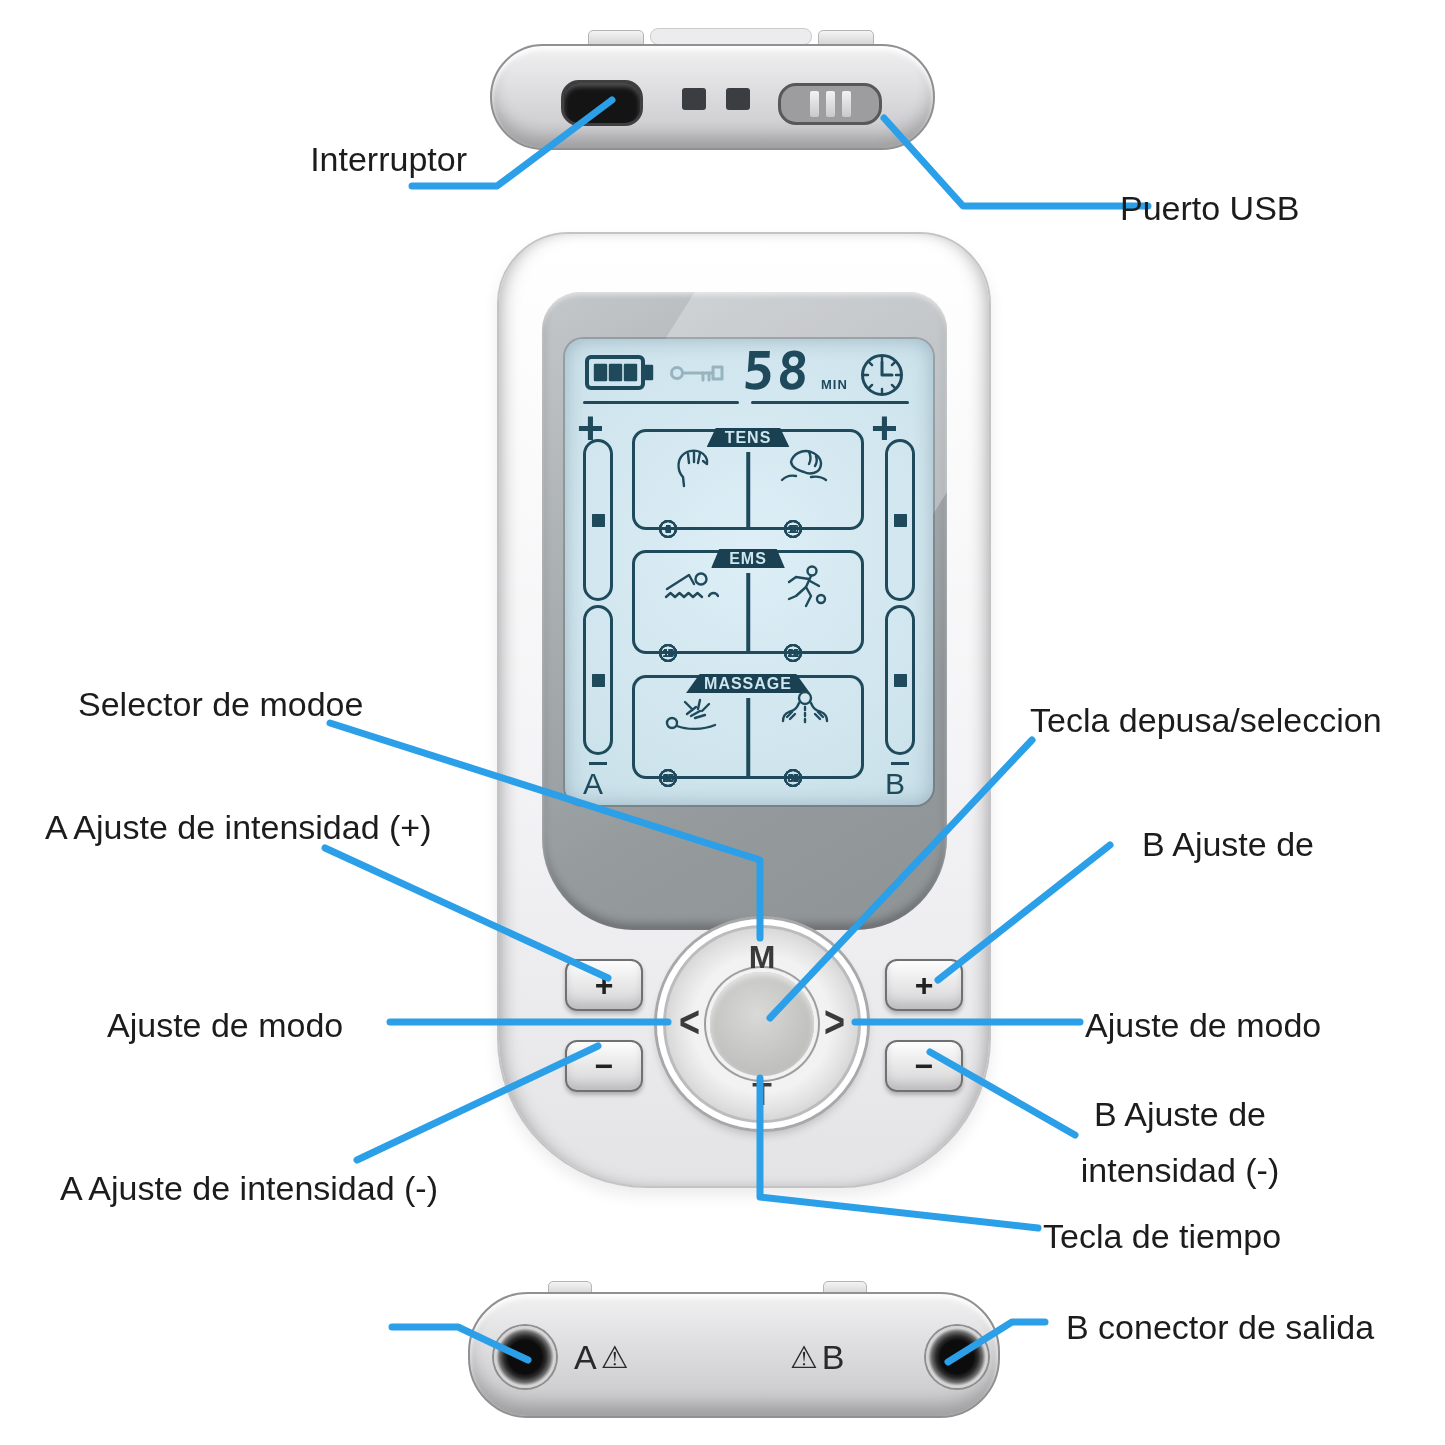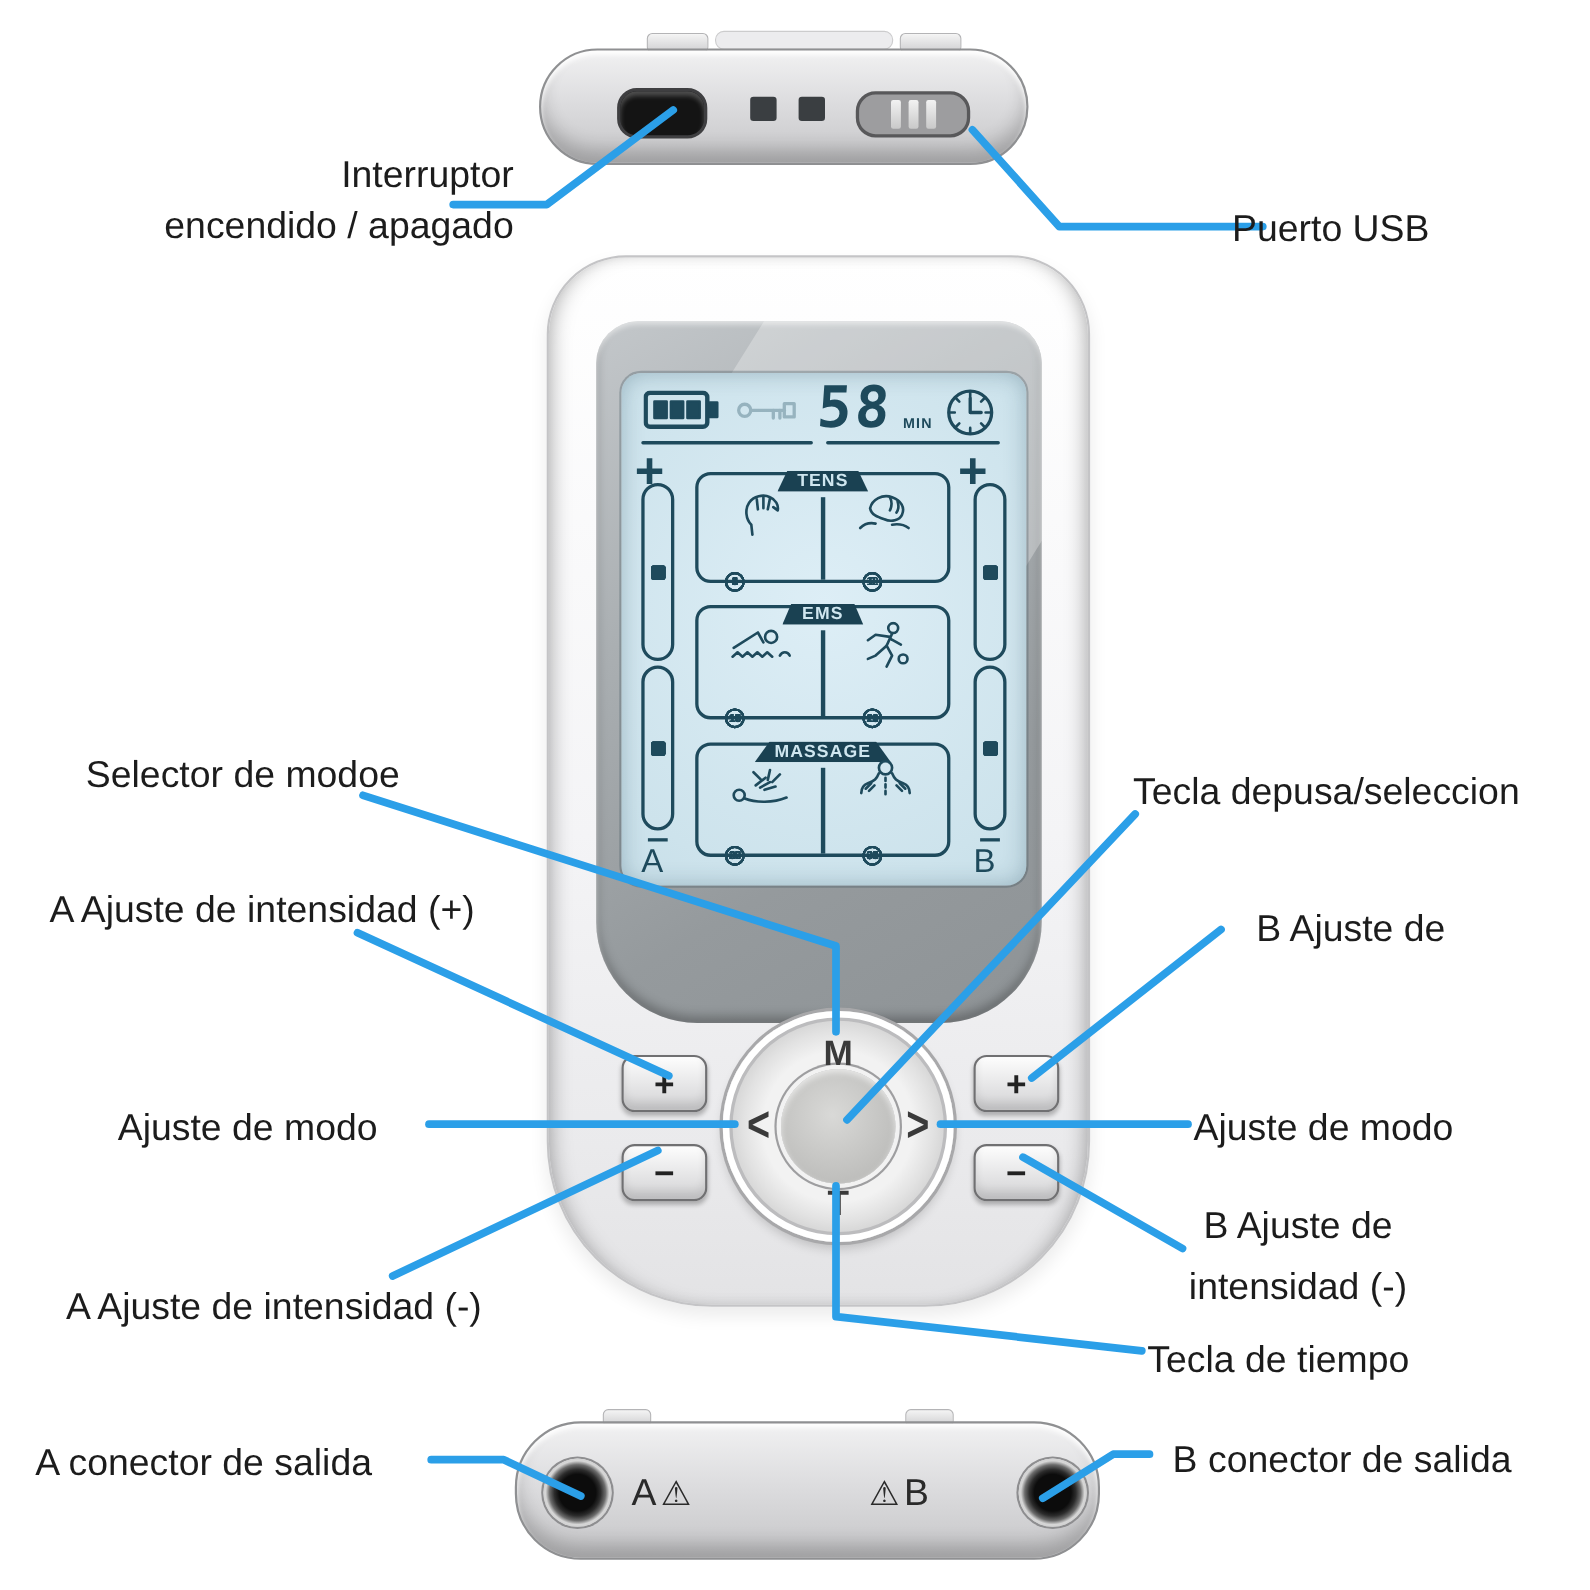--- a/index.html
+++ b/index.html
@@ -372,33 +372,31 @@
     <polyline class="ann" points="1110,845 938,980" stroke="#2b9fe8"></polyline>
     <polyline class="ann" points="855,1022 1080,1022" stroke="#2b9fe8"></polyline>
     <polyline class="ann" points="930,1052 1075,1135" stroke="#2b9fe8"></polyline>
     <polyline class="ann" points="760,1078 760,1197 1038,1228" stroke="#2b9fe8"></polyline>
     <polyline class="ann" points="392,1327 458,1327 528,1360" stroke="#2b9fe8"></polyline>
     <polyline class="ann" points="948,1362 1012,1322 1045,1322" stroke="#2b9fe8"></polyline>
   </svg>
 
   <div class="label" id="lbl-power">
     <div>Interruptor</div>
-    <div>encendido / apagado</div>
   </div>
   <div class="label" id="lbl-usb">Puerto USB</div>
   <div class="label" id="lbl-selector">Selector de modoe</div>
   <div class="label" id="lbl-aplus">A Ajuste de intensidad (+)</div>
   <div class="label" id="lbl-modo-l">Ajuste de modo</div>
   <div class="label" id="lbl-aminus">A Ajuste de intensidad (-)</div>
   <div class="label" id="lbl-tecla">Tecla depusa/seleccion</div>
   <div class="label" id="lbl-bplus">
     <div>B Ajuste de</div>
   </div>
   <div class="label" id="lbl-modo-r">Ajuste de modo</div>
   <div class="label" id="lbl-bminus">
     <div>B Ajuste de</div>
     <div>intensidad (-)</div>
   </div>
   <div class="label" id="lbl-tiempo">Tecla de tiempo</div>
-  <div class="label" id="lbl-aout">A conector de salida</div>
   <div class="label" id="lbl-bout">B conector de salida</div>
 
 </div>
 
 </body></html>

